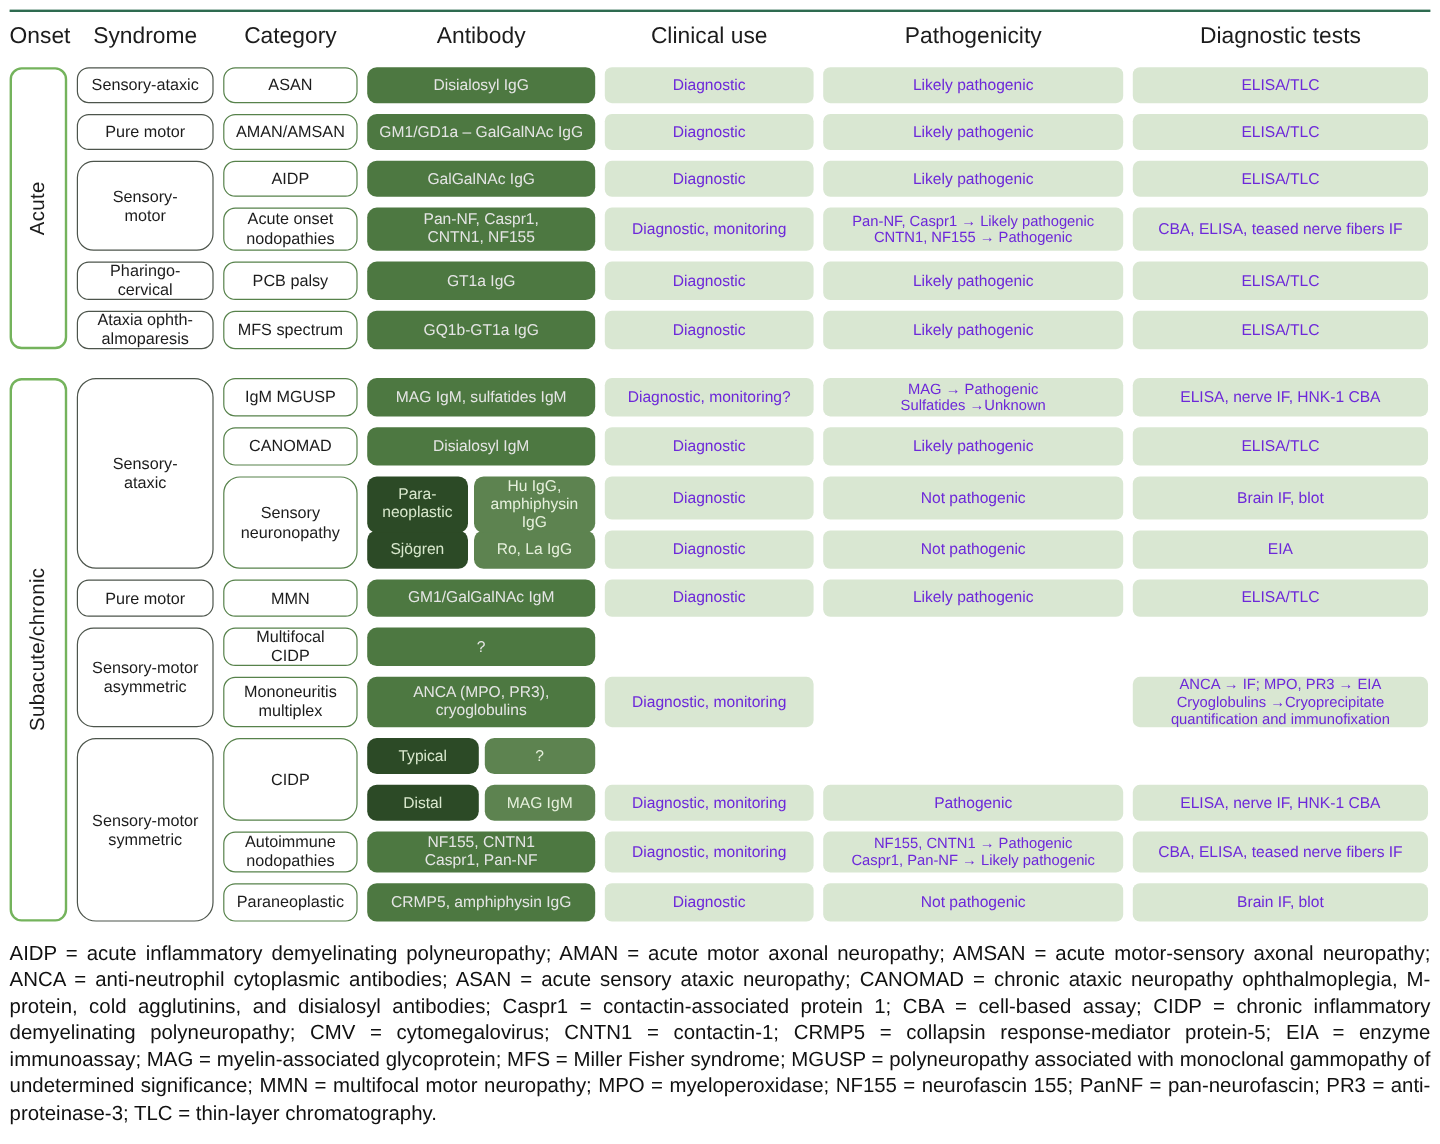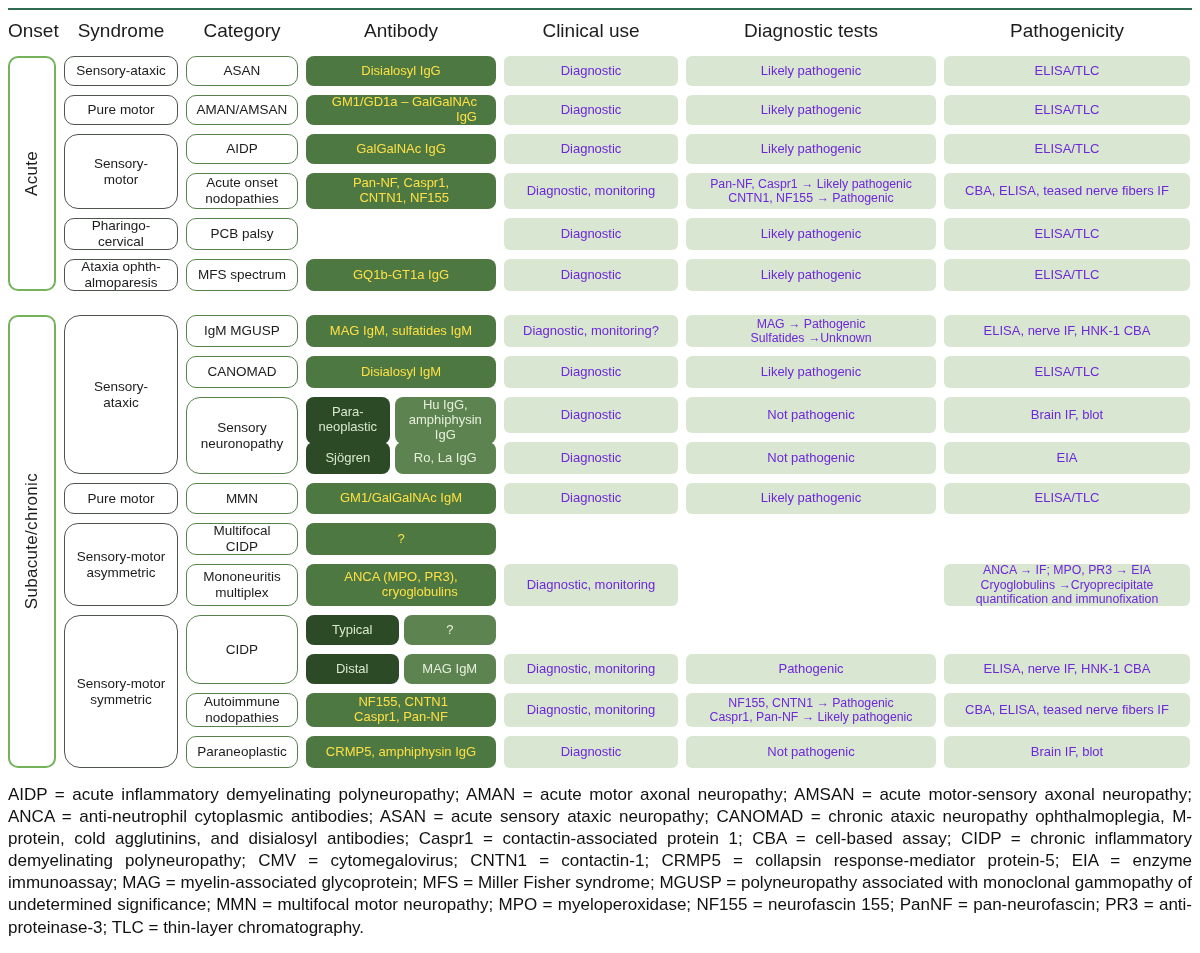--- a/index.html
+++ b/index.html
@@ -12,21 +12,21 @@
   .hdr .h{font-size:19px;font-weight:400;color:#1c1c1c;text-align:center;align-self:center;}
 
   .tbl{row-gap:9px;column-gap:8px;grid-template-rows:30px 30px 30px 36px 32px 32px 6px 32px 32px 36px 32px 31px 32px 42px 30px 30px 34px 32px;}
 
   .box{display:flex;align-items:center;justify-content:center;text-align:center;box-sizing:border-box;
        white-space:pre-line;line-height:1.15;}
   .onset{border:2px solid #74b35c;border-radius:10px;background:#fff;}
   .vtext{writing-mode:vertical-rl;transform:rotate(180deg);font-size:17px;color:#1c1c1c;letter-spacing:.3px;}
   .syn{border:1.5px solid #4d554c;border-radius:10px;background:#fff;font-size:13.5px;color:#1c1c1c;padding:1px 4px;}
   .cat{border:1.3px solid #57824b;border-radius:10px;background:#fff;font-size:13.5px;color:#1c1c1c;padding:1px 4px;}
-  .ab{background:#4d7841;color:#fde047;border-radius:8px;font-size:13px;padding:1px 19px;text-align:right;}
+  .ab{background:#4d7841;color:#e5e5e5;border-radius:8px;font-size:13px;padding:1px 3px;}
   .split{display:grid;grid-template-columns:44% 1fr;column-gap:5px;}
   .split.half{grid-template-columns:1fr 1fr;}
   .abdark{background:#2c4a26;color:#d9e8cd;border-radius:8px;font-size:13px;padding:1px 4px;}
   .abmid{background:#5d8350;color:#e6f0dc;border-radius:8px;font-size:13px;padding:1px 4px;}
   .lt{background:#d9e7d2;color:#6d28d9;border-radius:6px;font-size:13px;padding:1px 6px;}
   .lt.sm{font-size:12.3px;line-height:1.18;}
 
   .foot{margin-top:16px;font-size:17px;line-height:1.3;text-align:justify;color:#111;
         font-family:Liberation Sans, sans-serif;}
 </style>
@@ -35,22 +35,22 @@
 
 <div class="page">
   <div class="toprule"></div>
 
   <div class="cols hdr">
     <div class="h">Onset</div>
     <div class="h">Syndrome</div>
     <div class="h">Category</div>
     <div class="h">Antibody</div>
     <div class="h">Clinical use</div>
+    <div class="h">Pathogenicity</div>
     <div class="h">Diagnostic tests</div>
-    <div class="h">Pathogenicity</div>
   </div>
 
   <div class="cols tbl" style="display:grid">
 
     <div class="box onset" style="grid-column:1;grid-row:1/7">
       <span class="vtext">Acute</span>
     </div>
     <div class="box onset" style="grid-column:1;grid-row:8/19">
       <span class="vtext">Subacute/chronic</span>
     </div>
@@ -90,20 +90,21 @@
     <div class="box cat" style="grid-column:3;grid-row:15/17;border-radius:14px">CIDP</div>
     <div class="box cat" style="grid-column:3;grid-row:17">Autoimmune
 nodopathies</div>
     <div class="box cat" style="grid-column:3;grid-row:18">Paraneoplastic</div>
 
     <div class="box ab" style="grid-column:4;grid-row:1">Disialosyl IgG</div>
     <div class="box ab" style="grid-column:4;grid-row:2">GM1/GD1a – GalGalNAc IgG</div>
     <div class="box ab" style="grid-column:4;grid-row:3">GalGalNAc IgG</div>
     <div class="box ab" style="grid-column:4;grid-row:4">Pan-NF, Caspr1,
 CNTN1, NF155</div>
+    <div class="box ab" style="grid-column:4;grid-row:5">GT1a IgG</div>
     <div class="box ab" style="grid-column:4;grid-row:6">GQ1b-GT1a IgG</div>
     <div class="box ab" style="grid-column:4;grid-row:8">MAG IgM, sulfatides IgM</div>
     <div class="box ab" style="grid-column:4;grid-row:9">Disialosyl IgM</div>
     <div class="split" style="grid-column:4;grid-row:11">
       <div class="box abdark">Sjögren</div>
       <div class="box abmid">Ro, La IgG</div>
     </div>
     <div class="split" style="grid-column:4;grid-row:10">
       <div class="box abdark">Para-
 neoplastic</div>

